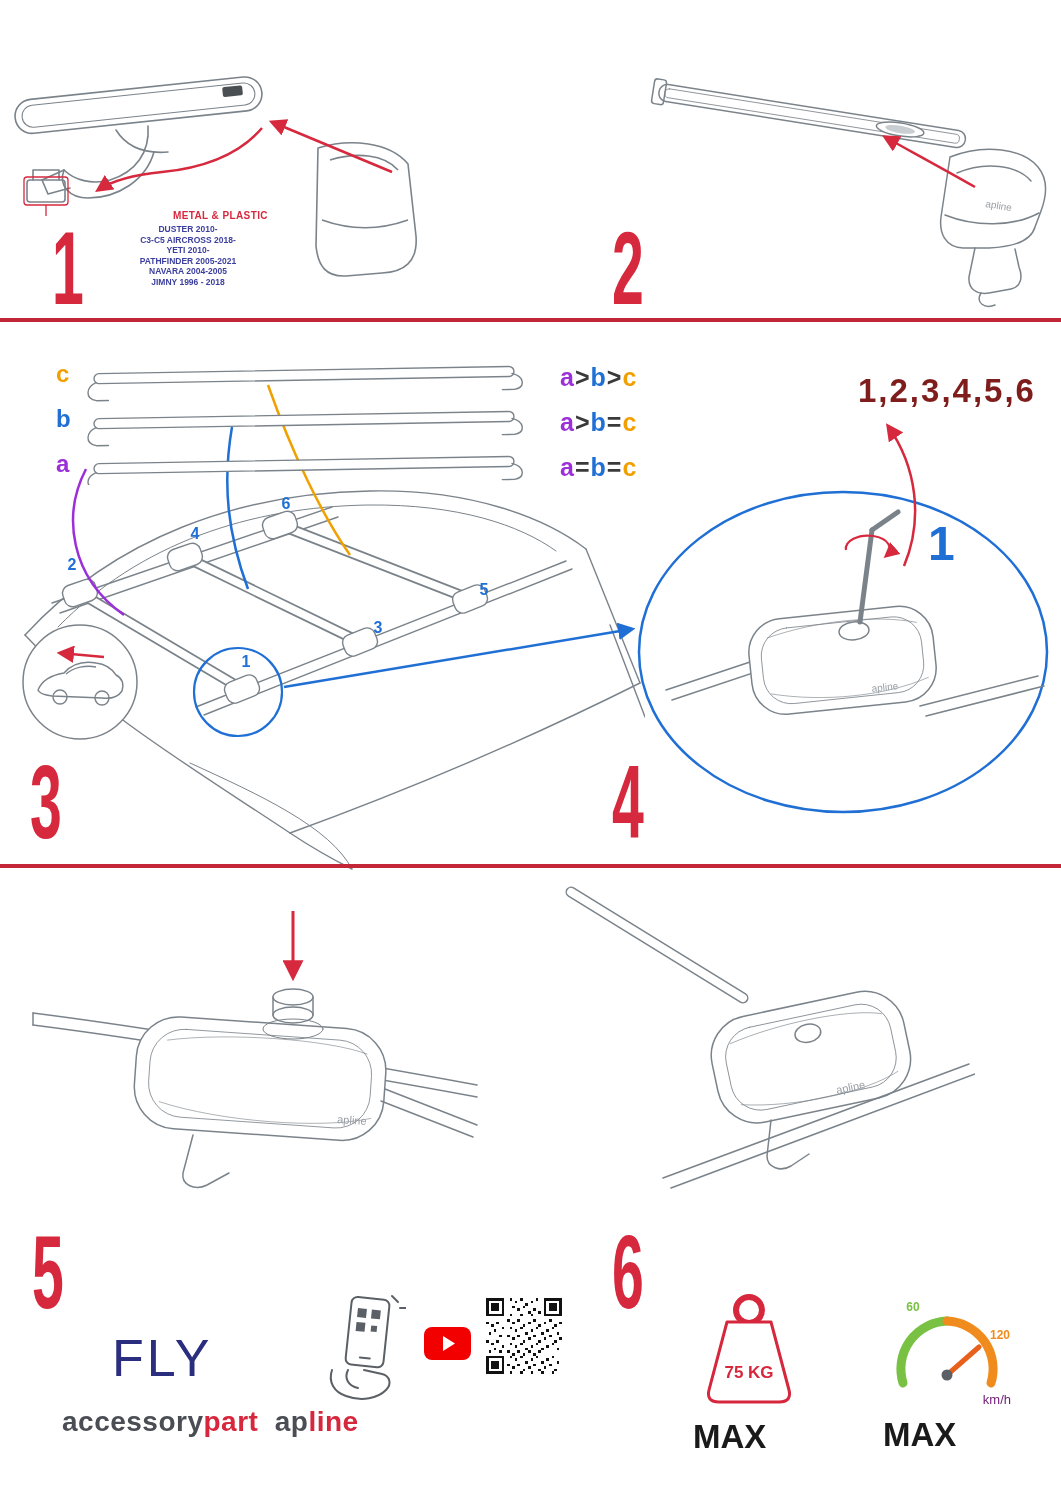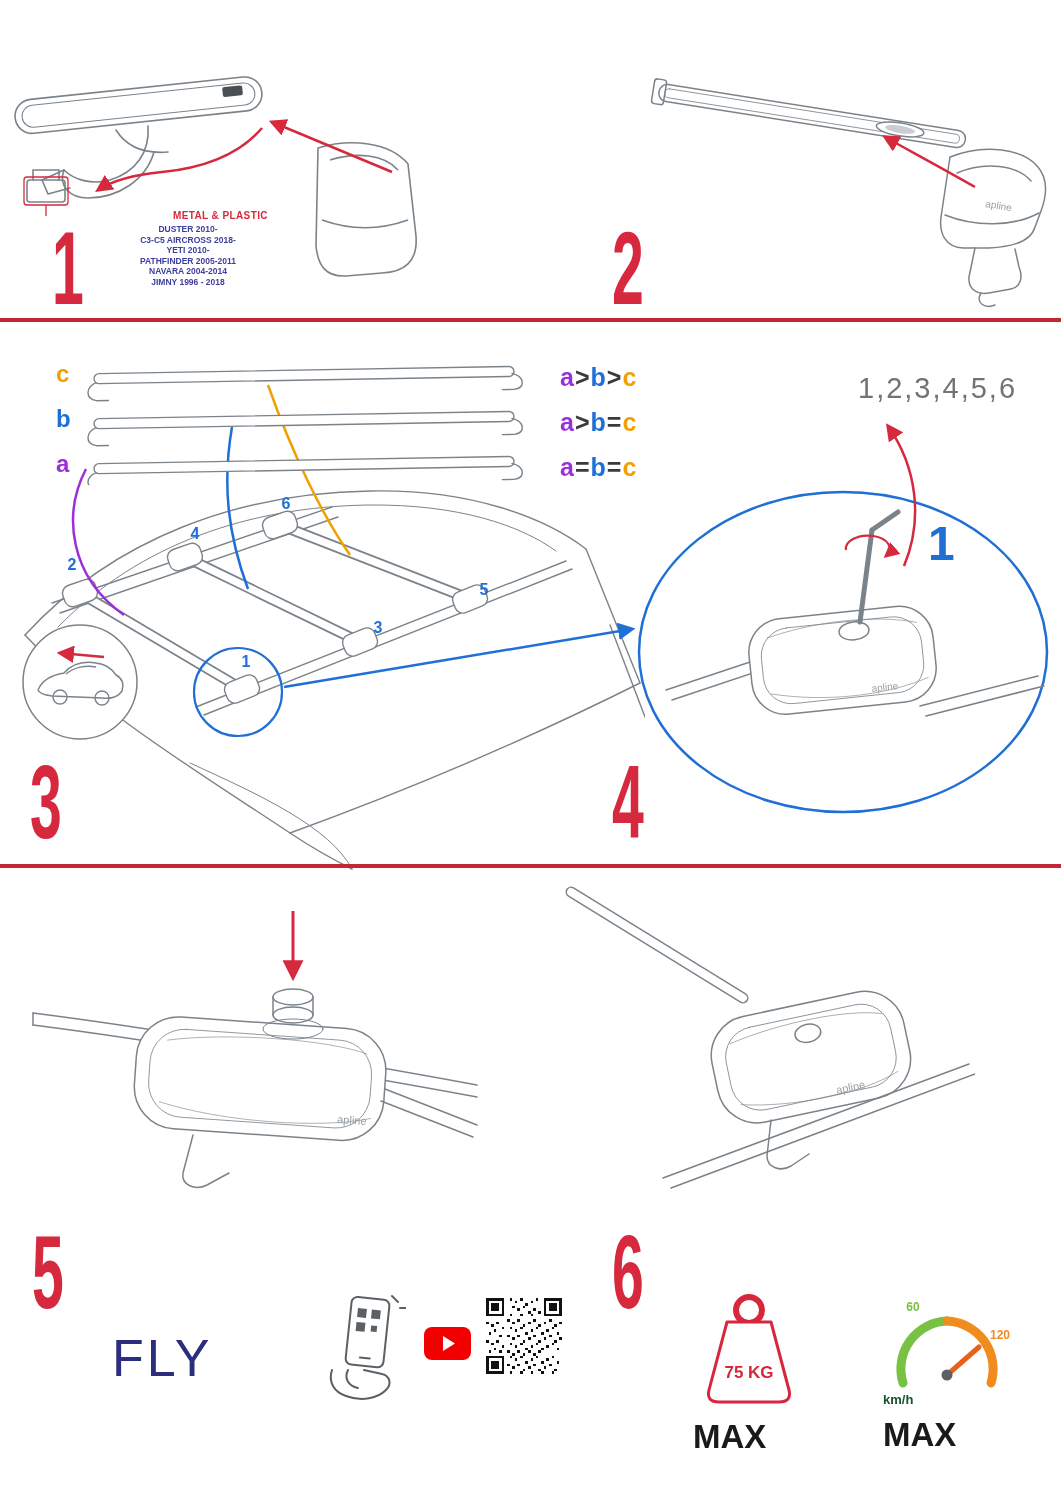--- a/index.html
+++ b/index.html
@@ -8,27 +8,27 @@
   .abs{position:absolute;}
   svg{display:block;}
   svg text{font-family:"Liberation Sans",sans-serif;}
   .step-num{position:absolute;color:#d7293e;font-weight:bold;font-size:104px;line-height:.78;
             transform:scaleX(.55);transform-origin:left top;}
   .divider{position:absolute;left:0;width:100%;height:4px;background:#c32637;}
   .material-label{font-size:10px;font-weight:bold;color:#d7293e;letter-spacing:.4px;text-align:right;margin-bottom:3px;}
   .model-line{font-size:8.5px;line-height:10.5px;color:#3c3f9d;font-weight:bold;text-align:center;}
   .bar-letter{position:absolute;font-size:24px;font-weight:bold;line-height:1;}
   .legend-item{position:absolute;font-size:25px;font-weight:bold;color:#3a3a3a;letter-spacing:1px;}
-  .sequence-label{position:absolute;font-size:29px;font-weight:normal;color:#737373;letter-spacing:2px;}
+  .sequence-label{position:absolute;font-size:33px;font-weight:bold;color:#7f1d1d;letter-spacing:2px;}
   .callout-one{position:absolute;font-size:48px;font-weight:bold;color:#1f6fd4;line-height:1;}
   .fly{position:absolute;font-size:52px;color:#2b2d7e;letter-spacing:3px;font-weight:normal;}
   .brandline{position:absolute;font-size:28px;font-weight:bold;letter-spacing:.5px;}
   .brand-gray{color:#4a4e54;} .brand-red{color:#d6273d;}
   .max-label{position:absolute;font-size:33px;font-weight:bold;color:#1a1a1a;text-align:left;}
-  .kmh{position:absolute;font-size:13px;font-weight:bold;color:#14532d;text-align:left;}
+  .kmh{position:absolute;font-size:13px;font-weight:normal;color:#701a75;text-align:right;}
 </style>
 </head>
 <body>
 
 <div id="sheet">
 
   <svg class="abs" style="left:0;top:40px" width="620" height="275" viewBox="0 0 620 275">
     <defs>
       <marker id="ar1" viewBox="0 0 10 10" refX="8" refY="5" markerWidth="7" markerHeight="7" orient="auto-start-reverse">
         <path d="M0,0 L10,5 L0,10 z" fill="#d7293e"></path>
@@ -60,22 +60,22 @@
       <rect x="24" y="137" width="44" height="28" rx="3"></rect>
       <path d="M46,165 L46,176"></path>
     </g>
   </svg>
 
   <div class="abs" style="left:108px;top:210px;width:160px">
     <div class="material-label">METAL &amp; PLASTIC</div>
     <div class="model-line">DUSTER 2010-</div>
     <div class="model-line">C3-C5 AIRCROSS 2018-</div>
     <div class="model-line">YETI 2010-</div>
-    <div class="model-line">PATHFINDER 2005-2011</div>
-    <div class="model-line">NAVARA 2004-2014</div>
+    <div class="model-line">PATHFINDER 2005-2021</div>
+    <div class="model-line">NAVARA 2004-2005</div>
     <div class="model-line">JIMNY 1996 - 2018</div>
   </div>
 
   <div class="step-num" style="left:52px;top:228px">1</div>
 
   <svg class="abs" style="left:645px;top:55px" width="412" height="255" viewBox="0 0 412 255">
     <defs>
       <marker id="ar2" viewBox="0 0 10 10" refX="8" refY="5" markerWidth="7" markerHeight="7" orient="auto-start-reverse">
         <path d="M0,0 L10,5 L0,10 z" fill="#d7293e"></path>
       </marker>
@@ -281,20 +281,24 @@
         <path d="M226,242 L222,278 C222,290 236,294 246,288 L264,276"></path>
       </g>
     </g>
     <text x="292" y="216" font-size="11" fill="#9aa0a6" transform="rotate(-12 292 216)">apline</text>
   </svg>
 
   <div class="step-num" style="left:612px;top:1232px">6</div>
 
   <div class="fly" style="left:112px;top:1328px">FLY</div>
 
+  <div class="brandline" style="left:62px;top:1406px">
+    <span class="brand-gray">accessory</span><span class="brand-red">part</span>
+    <span class="brand-gray" style="margin-left:8px">ap</span><span class="brand-red">line</span>
+  </div>
 
   <svg class="abs" style="left:318px;top:1292px" width="88" height="118" viewBox="0 0 88 118">
     <g fill="none" stroke="#5a6065" stroke-width="2" stroke-linejoin="round" stroke-linecap="round">
       <g transform="rotate(6 48 45)">
         <rect x="30" y="6" width="38" height="68" rx="6"></rect>
         <rect x="37" y="17" width="9" height="9" fill="#5a6065" stroke="none"></rect>
         <rect x="51" y="17" width="9" height="9" fill="#5a6065" stroke="none"></rect>
         <rect x="37" y="31" width="9" height="9" fill="#5a6065" stroke="none"></rect>
         <rect x="52" y="33" width="6" height="6" fill="#5a6065" stroke="none"></rect>
         <path d="M44,66 L54,66"></path>

